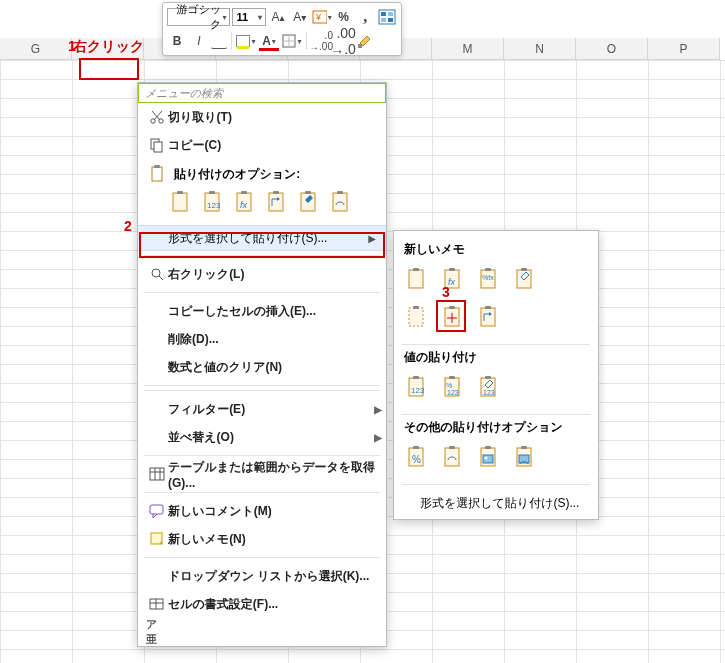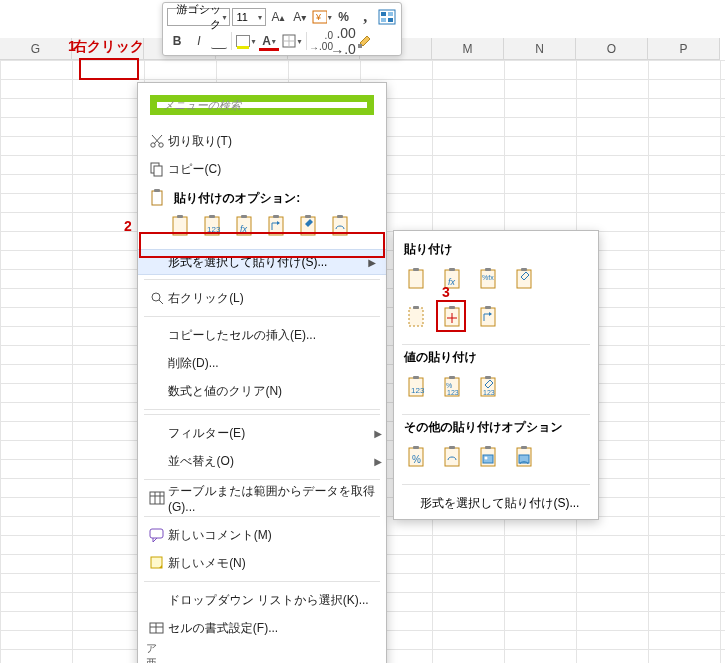--- a/index.html
+++ b/index.html
@@ -26,21 +26,21 @@
   }
 
   
   .mini-toolbar {
     position: absolute; top: 2px; left: 162px; width: 240px;
     border: 1px solid #bcbcbc; border-radius: 3px; background: #fff;
     box-shadow: 0 2px 6px rgba(0,0,0,0.18); padding: 2px 4px; text-align: right;
   }
   .mini-row { display: flex; align-items: center; height: 24px; gap: 2px; }
   .font-name { border: 1px solid #a7a7a7; height: 18px; width: 64px; font-size: 11px; padding: 0 3px; display: flex; align-items: center; justify-content: space-between; }
-  .font-size { border: 1px solid #a7a7a7; height: 18px; width: 34px; font-size: 11px; padding: 0 3px; display: flex; align-items: center; justify-content: space-between; }
+  .font-size { border: 1px solid #a7a7a7; height: 18px; width: 34px; font-size: 11px; padding: 0 3px; display: flex; align-items: center; justify-content: space-between; font-weight: bold; }
   .mini-btn { width: 20px; height: 20px; display:flex; align-items:center; justify-content:center; border-radius:2px; color:#444; cursor:pointer; }
   .dd { font-size: 8px; color:#555; margin-left:1px; }
   .sep { width:1px; height:18px; background:#ddd; margin:0 2px; }
   .percent { font-family: Arial; font-weight:bold; }
   .swatch-fill { width:14px; height:12px; border:1px solid #888; position:relative; }
   .swatch-fill::after{ content:""; position:absolute; left:0; right:0; bottom:-3px; height:3px; background:#e8e800; }
   .swatch-font { position:relative; }
   .swatch-font .bar{ position:absolute; left:1px; right:1px; bottom:0; height:3px; background:#d40000; }
 
   
@@ -48,24 +48,24 @@
   .anno-box1 { position:absolute; border:2px solid #c00; }
   .anno-box2 { position:absolute; border:2px solid #c00; }
 
   
   .ctx {
     position: absolute; top: 82px; left: 137px; width: 250px;
     border: 1px solid #bcbcbc; background: #fff;
     box-shadow: 0 3px 10px rgba(0,0,0,0.22);
   }
   .ctx .search {
-    margin: 12px; border:7px solid #84cc16; height:20px; display:flex; align-items:center; padding:0 6px; color:#888; font-size:11px; font-style:italic;
+    margin: 0; border:1px solid #84cc16; height:20px; display:flex; align-items:center; padding:0 6px; color:#888; font-size:11px; font-style:italic;
   }
   .ctx .item, .ctx .item-dis {
-    display:flex; align-items:center; height:28px; padding-left:8px; font-size:12px; color:#222; position:relative;
+    display:flex; align-items:center; height:28px; padding-left:8px; font-size:12px; color:#222; position:relative;font-weight:bold;
   }
   .ctx .item-dis { color:#aaa; }
   .ctx .icon { width:22px; display:flex; align-items:center; justify-content:center; color:#666; }
   .ctx .label { flex:1; }
   .ctx .arrow { width:16px; text-align:center; font-size:10px; color:#666; }
   .ctx .sepline { height:1px; background:#e2e2e2; margin:4px 6px; }
   .ctx .header { display:flex; align-items:center; padding:6px 0 2px 8px; font-weight:bold; font-size:12px; }
   .ctx .paste-row { display:flex; gap:6px; padding:4px 4px 8px 30px; }
   .paste-ico {
     width:26px; height:28px; display:flex; align-items:center; justify-content:center;
@@ -369,21 +369,21 @@
     <span class="icon" style="font-size:11px; color:#555;">ア亜</span>
 
   </div>
 
 </div>
 
 <span class="anno" style="top:218px; left:124px;">2</span>
 <div class="anno-box1" style="top:232px; left:139px; width:246px; height:26px;"></div>
 
 <div class="sub">
-  <div class="hdr">貼り付け</div>
+  <div class="hdr">新しいメモ</div>
   <div class="row">
     <div class="paste-ico">
         <svg class="clip">
           <rect x="4" y="3" width="14" height="18" fill="#fff6e5" stroke="#c28b1f"></rect>
           <rect x="8" y="1" width="6" height="3" rx="1" fill="#888"></rect>
         </svg>
       </div>
     <div class="paste-ico">
         <svg class="clip">
           <rect x="4" y="3" width="14" height="18" fill="#fff6e5" stroke="#c28b1f"></rect>

